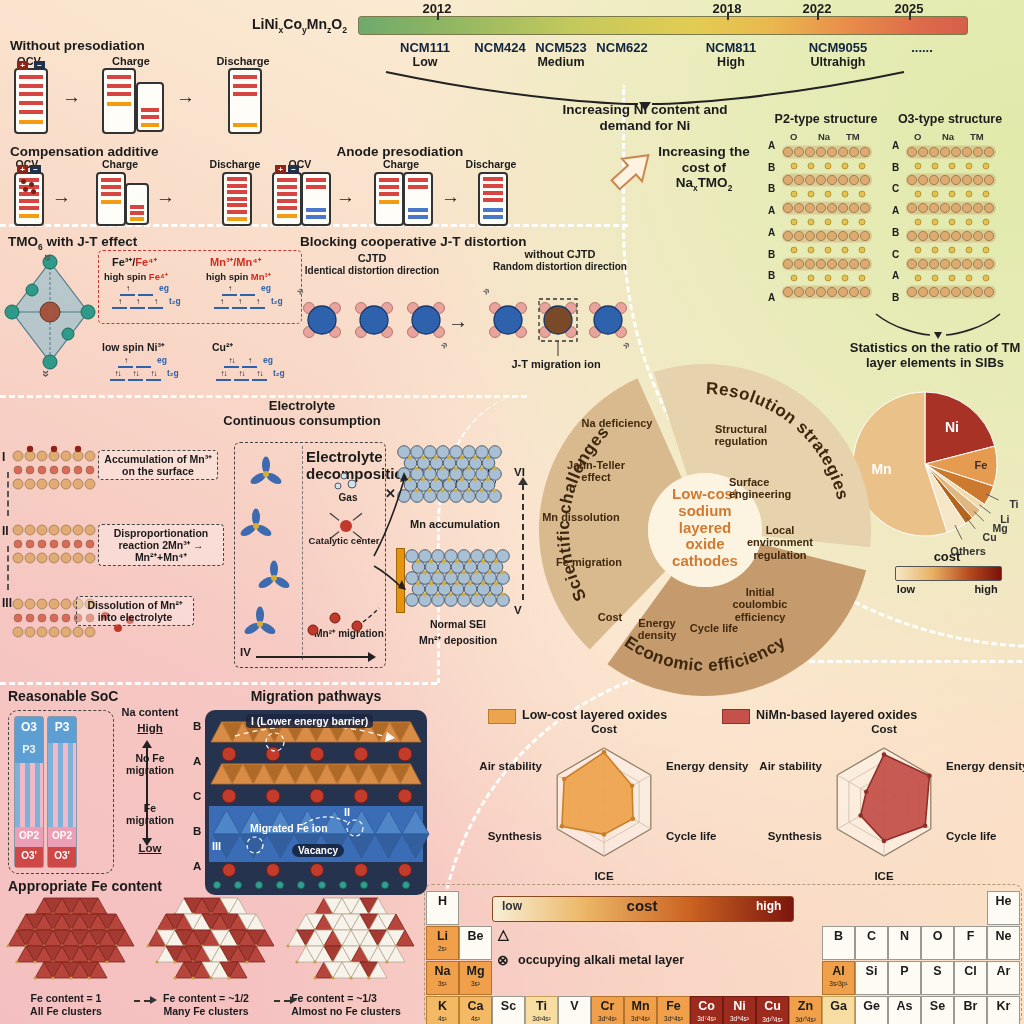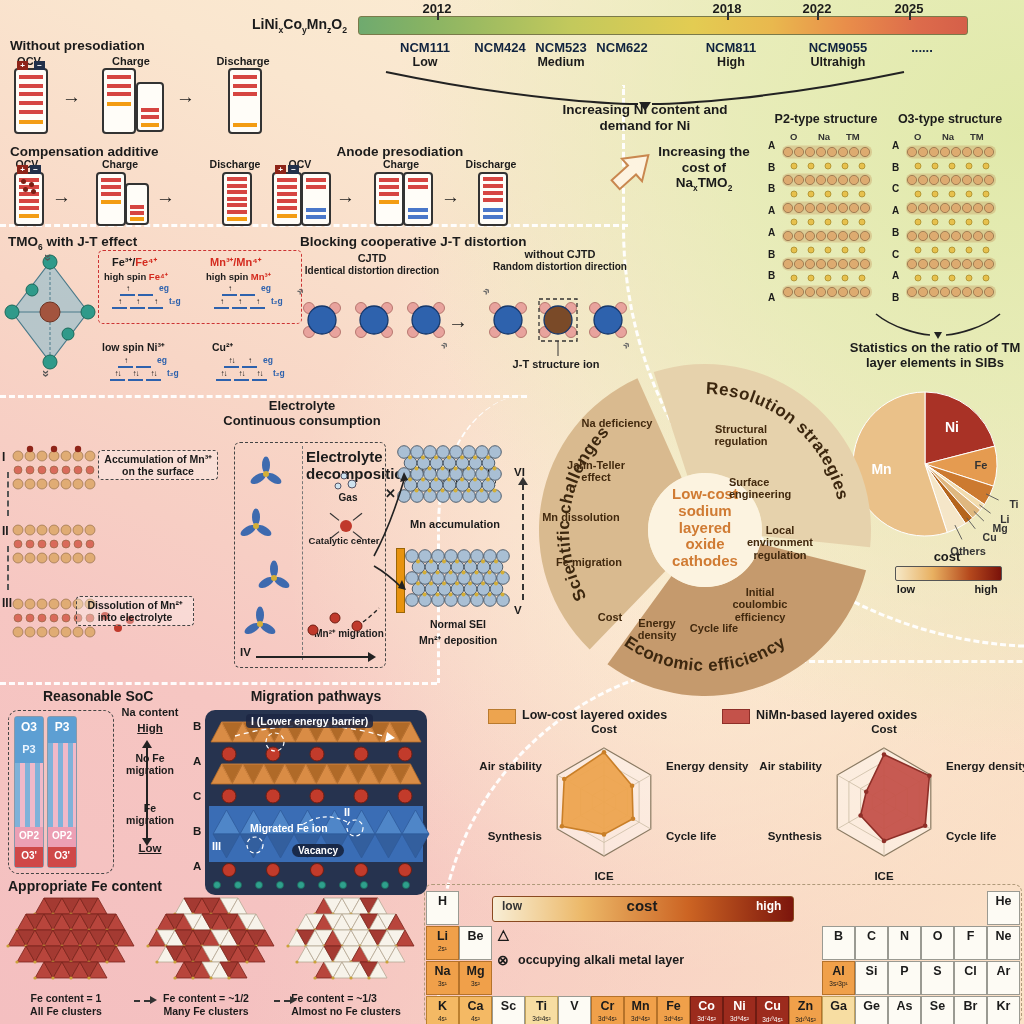--- a/index.html
+++ b/index.html
@@ -66,42 +66,42 @@
   <div class="t" style="left:104px;top:270px;font-size:9.5px;"><span>high spin </span><span style="color:#d42b1f">Fe⁴⁺</span></div>
   <div class="t" style="left:206px;top:270px;font-size:9.5px;"><span>high spin </span><span style="color:#d42b1f">Mn³⁺</span></div>
   <div class="t" style="left:102px;top:340px;font-size:10.5px;">low spin Ni³⁺</div>
   <div class="t" style="left:212px;top:340px;font-size:10.5px;">Cu²⁺</div>
 
   <div class="t" style="left:300px;top:234px;font-size:13.5px;">Blocking cooperative J-T distortion</div>
   <div class="t tc" style="left:372px;top:252px;font-size:11px;">CJTD</div>
   <div class="t tc" style="left:372px;top:265px;font-size:10px;">Identical distortion direction</div>
   <div class="t tc" style="left:560px;top:248px;font-size:11px;">without CJTD</div>
   <div class="t tc" style="left:560px;top:261px;font-size:10px;">Random distortion direction</div>
-  <div class="t tc" style="left:556px;top:358px;font-size:11px;">J-T structure ion</div>
+  <div class="t tc" style="left:556px;top:358px;font-size:11px;">J-T migration ion</div>
 
   <div class="t wr tc" style="left:705px;top:486px;width:86px;font-size:15px;line-height:1.12;color:#d07b33;z-index:5;">Low-cost sodium layered oxide cathodes</div>
 
   <div class="t pre tc" style="left:302px;top:398px;font-size:13px;line-height:1.18;">Electrolyte
 Continuous consumption</div>
 
   <div class="t wr tc" style="left:344px;top:448px;width:76px;font-size:15px;line-height:1.15;">Electrolyte decomposition</div>
   <div class="t tc" style="left:348px;top:492px;font-size:10px;">Gas</div>
   <div class="t wr tc" style="left:344px;top:536px;width:78px;font-size:9.5px;line-height:1.15;">Catalytic center</div>
   <div class="t wr tc" style="left:349px;top:626px;width:80px;font-size:10px;">Mn²⁺ migration</div>
   <span class="t" style="left:240px;top:646px;font-size:11.5px;">IV</span>
 
   <span class="t" style="left:385px;top:486px;font-size:13px;color:#222;">✕</span>
   <div class="t wr tc dash" style="left:451px;top:464px;width:88px;font-size:9.5px;line-height:1.15;background:rgba(255,255,255,.55);transform:translateX(-50%);">SEI with Mn(0) and Mn(II)</div>
   <div class="t tc" style="left:455px;top:518px;font-size:11px;">Mn accumulation</div>
   <span class="t" style="left:514px;top:466px;font-size:11.5px;">VI</span>
   <div class="t tc" style="left:458px;top:618px;font-size:10.5px;">Normal SEI</div>
   <div class="t tc" style="left:458px;top:633px;font-size:10.5px;">Mn²⁺ deposition</div>
   <span class="t" style="left:514px;top:604px;font-size:11.5px;">V</span>
 
-  <div class="t" style="left:8px;top:688px;font-size:14px;margin-left:35px;">Reasonable SoC</div>
+  <div class="t" style="left:8px;top:688px;font-size:14px;">Reasonable SoC</div>
   <div class="dash" style="left:8px;top:710px;width:104px;height:162px;border-radius:10px;"></div>
   <div class="t wr tc" style="left:150px;top:706px;width:74px;font-size:11px;">Na content</div>
   <div class="t tc un" style="left:150px;top:722px;font-size:11.5px;">High</div>
   <div class="t wr tc" style="left:150px;top:752px;width:64px;font-size:10.5px;line-height:1.15;z-index:3;">No Fe migration</div>
   <div class="t wr tc" style="left:150px;top:802px;width:62px;font-size:10.5px;line-height:1.15;z-index:3;">Fe migration</div>
   <div class="t tc un" style="left:150px;top:842px;font-size:11.5px;">Low</div>
 
   <div class="t tc" style="left:316px;top:688px;font-size:14px;">Migration pathways</div>
   <div class="t" style="left:246px;top:714px;font-size:10.5px;color:#fff;background:rgba(28,38,66,.85);padding:1px 5px;border-radius:4px;z-index:4;">I (Lower energy barrier)</div>
   <span class="t" style="left:344px;top:806px;font-size:11px;color:#fff;z-index:4;">II</span>
@@ -650,20 +650,21 @@
       <circle cx="68" cy="186" r="5" fill="#e0ac74" stroke="#8a6440" stroke-width="0.6"></circle>
       <circle cx="80" cy="186" r="5" fill="#e0ac74" stroke="#8a6440" stroke-width="0.6"></circle>
       <circle cx="95" cy="170" r="4" fill="#c0392b"></circle>
       <circle cx="108" cy="182" r="4" fill="#c0392b"></circle>
       <circle cx="120" cy="174" r="4" fill="#c0392b"></circle>
     </svg>
     <div style="position:absolute;font-weight:bold;white-space:nowrap;color:#1b1b1b;left:2px;top:450px;font-size:12px">I</div>
     <div style="position:absolute;font-weight:bold;white-space:nowrap;color:#1b1b1b;left:98px;top:450px;width:112px;white-space:normal;text-align:center;font-size:10.5px;line-height:1.15;border:1.5px dashed #444;border-radius:4px;padding:2px 3px;background:rgba(255,255,255,.3)">Accumulation of Mn³⁺ on the surface</div>
     <div style="position:absolute;left:7px;top:472px;height:44px;border-left:2px dashed #555"></div>
     <div style="position:absolute;font-weight:bold;white-space:nowrap;color:#1b1b1b;left:2px;top:524px;font-size:12px">II</div>
+    <div style="position:absolute;font-weight:bold;white-space:nowrap;color:#1b1b1b;left:98px;top:524px;width:118px;white-space:normal;text-align:center;font-size:10.5px;line-height:1.15;border:1.5px dashed #444;border-radius:4px;padding:2px 3px;background:rgba(255,255,255,.3)">Disproportionation reaction 2Mn³⁺ → Mn²⁺+Mn⁴⁺</div>
     <div style="position:absolute;left:7px;top:546px;height:44px;border-left:2px dashed #555"></div>
     <div style="position:absolute;font-weight:bold;white-space:nowrap;color:#1b1b1b;left:2px;top:596px;font-size:12px">III</div>
     <div style="position:absolute;font-weight:bold;white-space:nowrap;color:#1b1b1b;left:76px;top:596px;width:110px;white-space:normal;text-align:center;font-size:10.5px;line-height:1.15;border:1.5px dashed #444;border-radius:4px;padding:2px 3px;background:rgba(255,255,255,.3)">Dissolution of Mn²⁺ into electrolyte</div>
     <div style="position:absolute;left:234px;top:442px;width:150px;height:224px;border:1.6px dashed #444;border-radius:6px"></div>
     <div style="position:absolute;left:302px;top:446px;height:214px;border-left:1.4px dashed #777"></div>
     <svg width="64" height="214" style="position:absolute;left:236px;top:446px;overflow:visible">
       <ellipse cx="30" cy="19" rx="4" ry="8.5" fill="#2e62ad" opacity="0.92" transform="rotate(0 30 28)"></ellipse>
       <ellipse cx="30" cy="19" rx="4" ry="8.5" fill="#2e62ad" opacity="0.92" transform="rotate(120 30 28)"></ellipse>
       <ellipse cx="30" cy="19" rx="4" ry="8.5" fill="#2e62ad" opacity="0.92" transform="rotate(240 30 28)"></ellipse>
       <circle cx="30" cy="28" r="3" fill="#d4af37"></circle>

